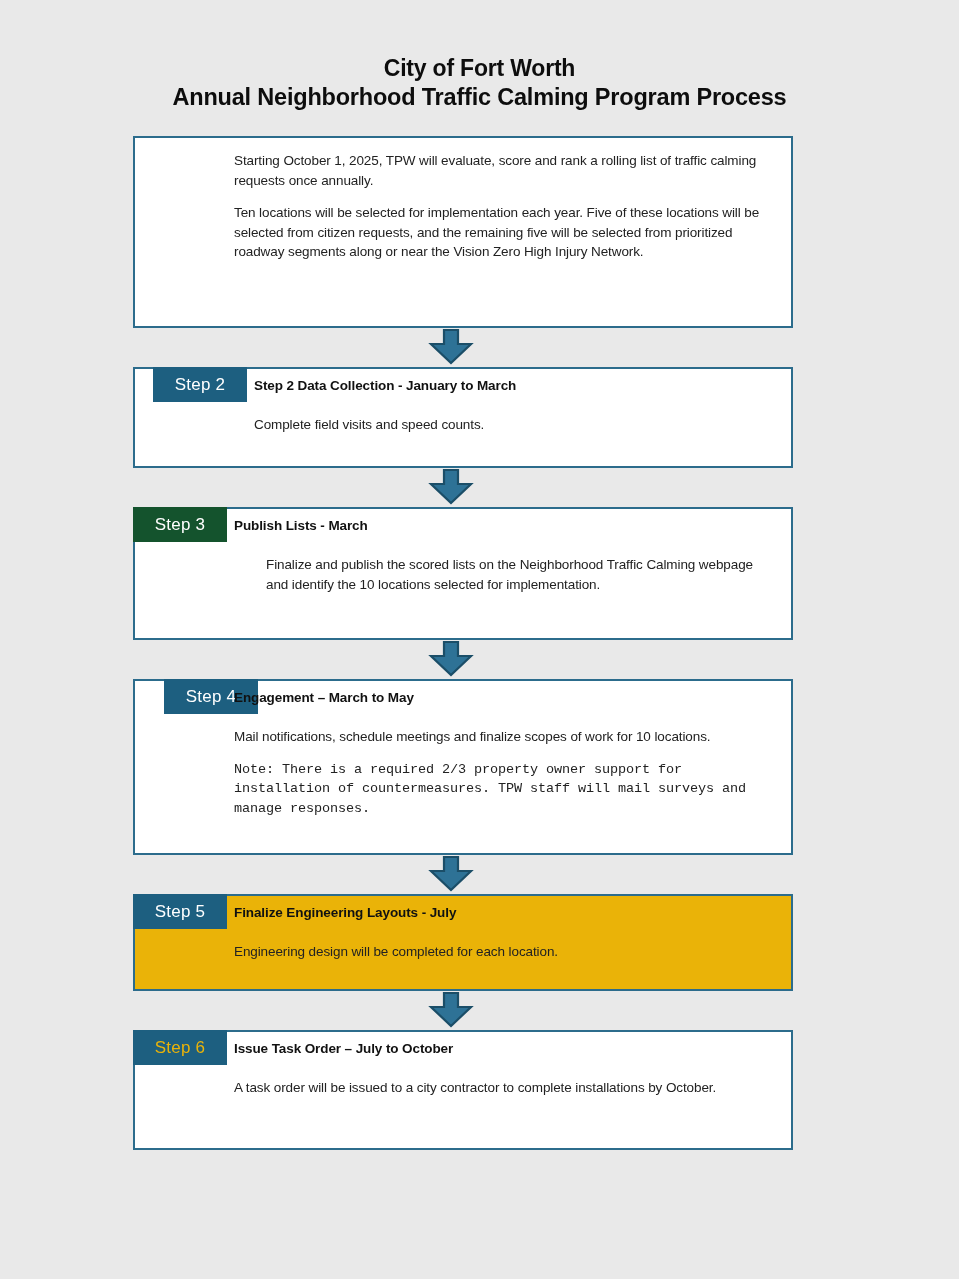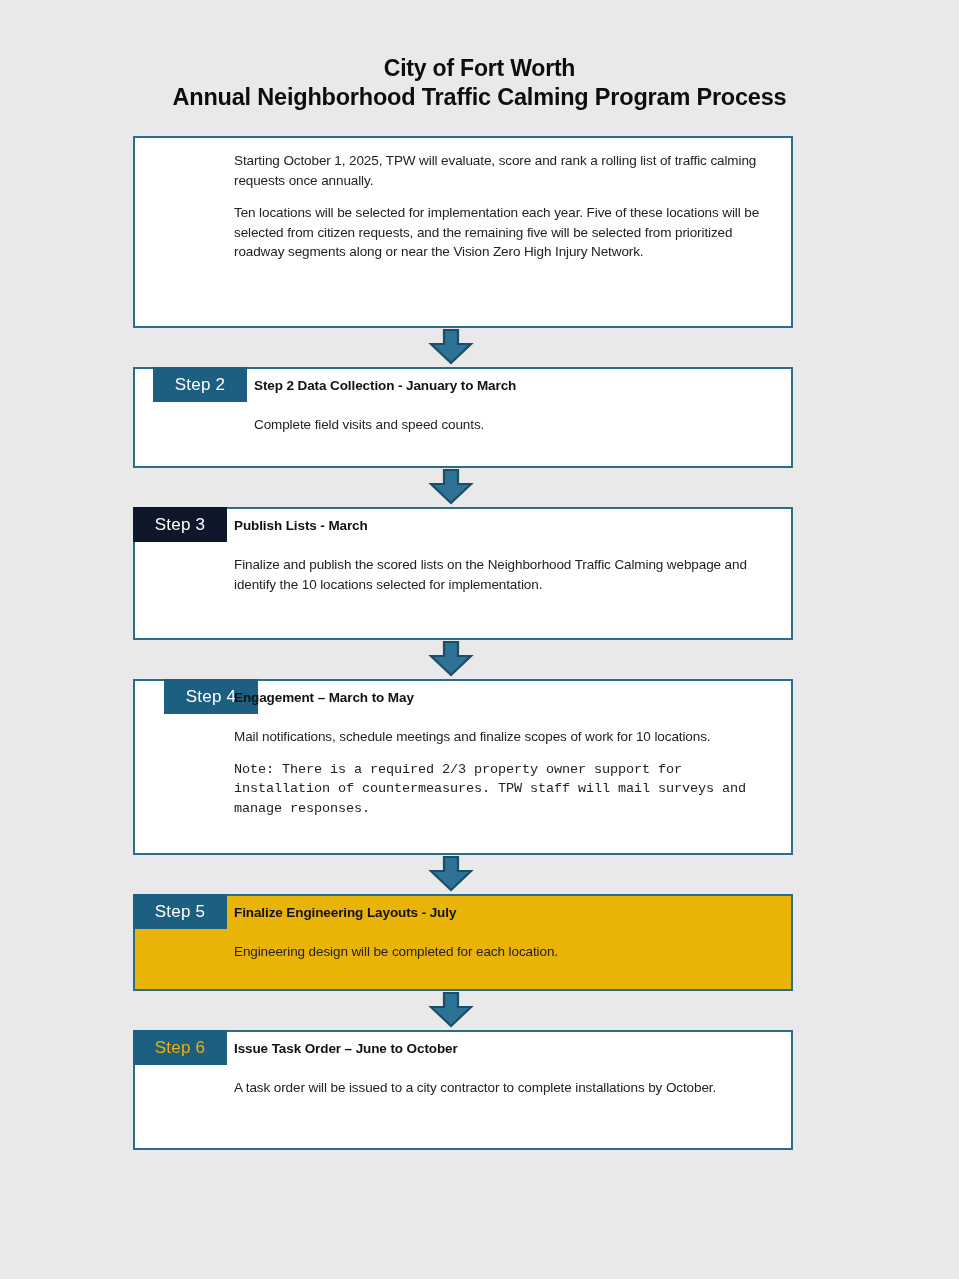--- a/index.html
+++ b/index.html
@@ -155,25 +155,25 @@
         </div>
       </div>
       <div class="connector">
         <div class="arrow"><svg width="48" height="36" viewBox="0 0 48 36" xmlns="http://www.w3.org/2000/svg">
             <polygon points="17,1 31,1 31,15 44,15 24,34 4,15 17,15" fill="#2e7296" stroke="#1b4e68" stroke-width="2.2" stroke-linejoin="miter"></polygon>
           </svg></div>
       </div>
       <div class="step-box" style="border-color: rgb(44, 108, 140); background: rgb(255, 255, 255); min-height: 133px;">
         <div class="step-inner">
           <div class="badge-row">
-            <div class="step-badge" style="background: #0f172a; color: rgb(255, 255, 255);">Step 3</div>
+            <div class="step-badge" style="background: #14532d; color: rgb(255, 255, 255);">Step 3</div>
             <div class="step-title">Publish Lists - March</div>
           </div>
           <div class="step-body">
-            <p class="step-para" style="color: rgb(34, 34, 34);">Finalize and publish the scored lists on the Neighborhood Traffic Calming webpage and identify the 10 locations selected for implementation.</p>
+            <p class="step-para" style="color: rgb(34, 34, 34); margin-left: 32px;">Finalize and publish the scored lists on the Neighborhood Traffic Calming webpage and identify the 10 locations selected for implementation.</p>
           </div>
         </div>
       </div>
       <div class="connector">
         <div class="arrow"><svg width="48" height="36" viewBox="0 0 48 36" xmlns="http://www.w3.org/2000/svg">
             <polygon points="17,1 31,1 31,15 44,15 24,34 4,15 17,15" fill="#2e7296" stroke="#1b4e68" stroke-width="2.2" stroke-linejoin="miter"></polygon>
           </svg></div>
       </div>
       <div class="step-box" style="border-color: rgb(44, 108, 140); background: rgb(255, 255, 255); min-height: 176px;">
         <div class="step-inner">
@@ -205,21 +205,21 @@
       </div>
       <div class="connector">
         <div class="arrow"><svg width="48" height="36" viewBox="0 0 48 36" xmlns="http://www.w3.org/2000/svg">
             <polygon points="17,1 31,1 31,15 44,15 24,34 4,15 17,15" fill="#2e7296" stroke="#1b4e68" stroke-width="2.2" stroke-linejoin="miter"></polygon>
           </svg></div>
       </div>
       <div class="step-box" style="border-color: rgb(44, 108, 140); background: rgb(255, 255, 255); min-height: 120px;">
         <div class="step-inner">
           <div class="badge-row">
             <div class="step-badge" style="background: rgb(29, 95, 128); color: #eab308;">Step 6</div>
-            <div class="step-title">Issue Task Order – June  to October</div>
+            <div class="step-title">Issue Task Order – July  to October</div>
           </div>
           <div class="step-body">
             <p class="step-para" style="color: rgb(34, 34, 34);">A task order will be issued to a city contractor to complete installations by October.</p>
           </div>
         </div>
       </div>
     </div>
 
 </div>
 

